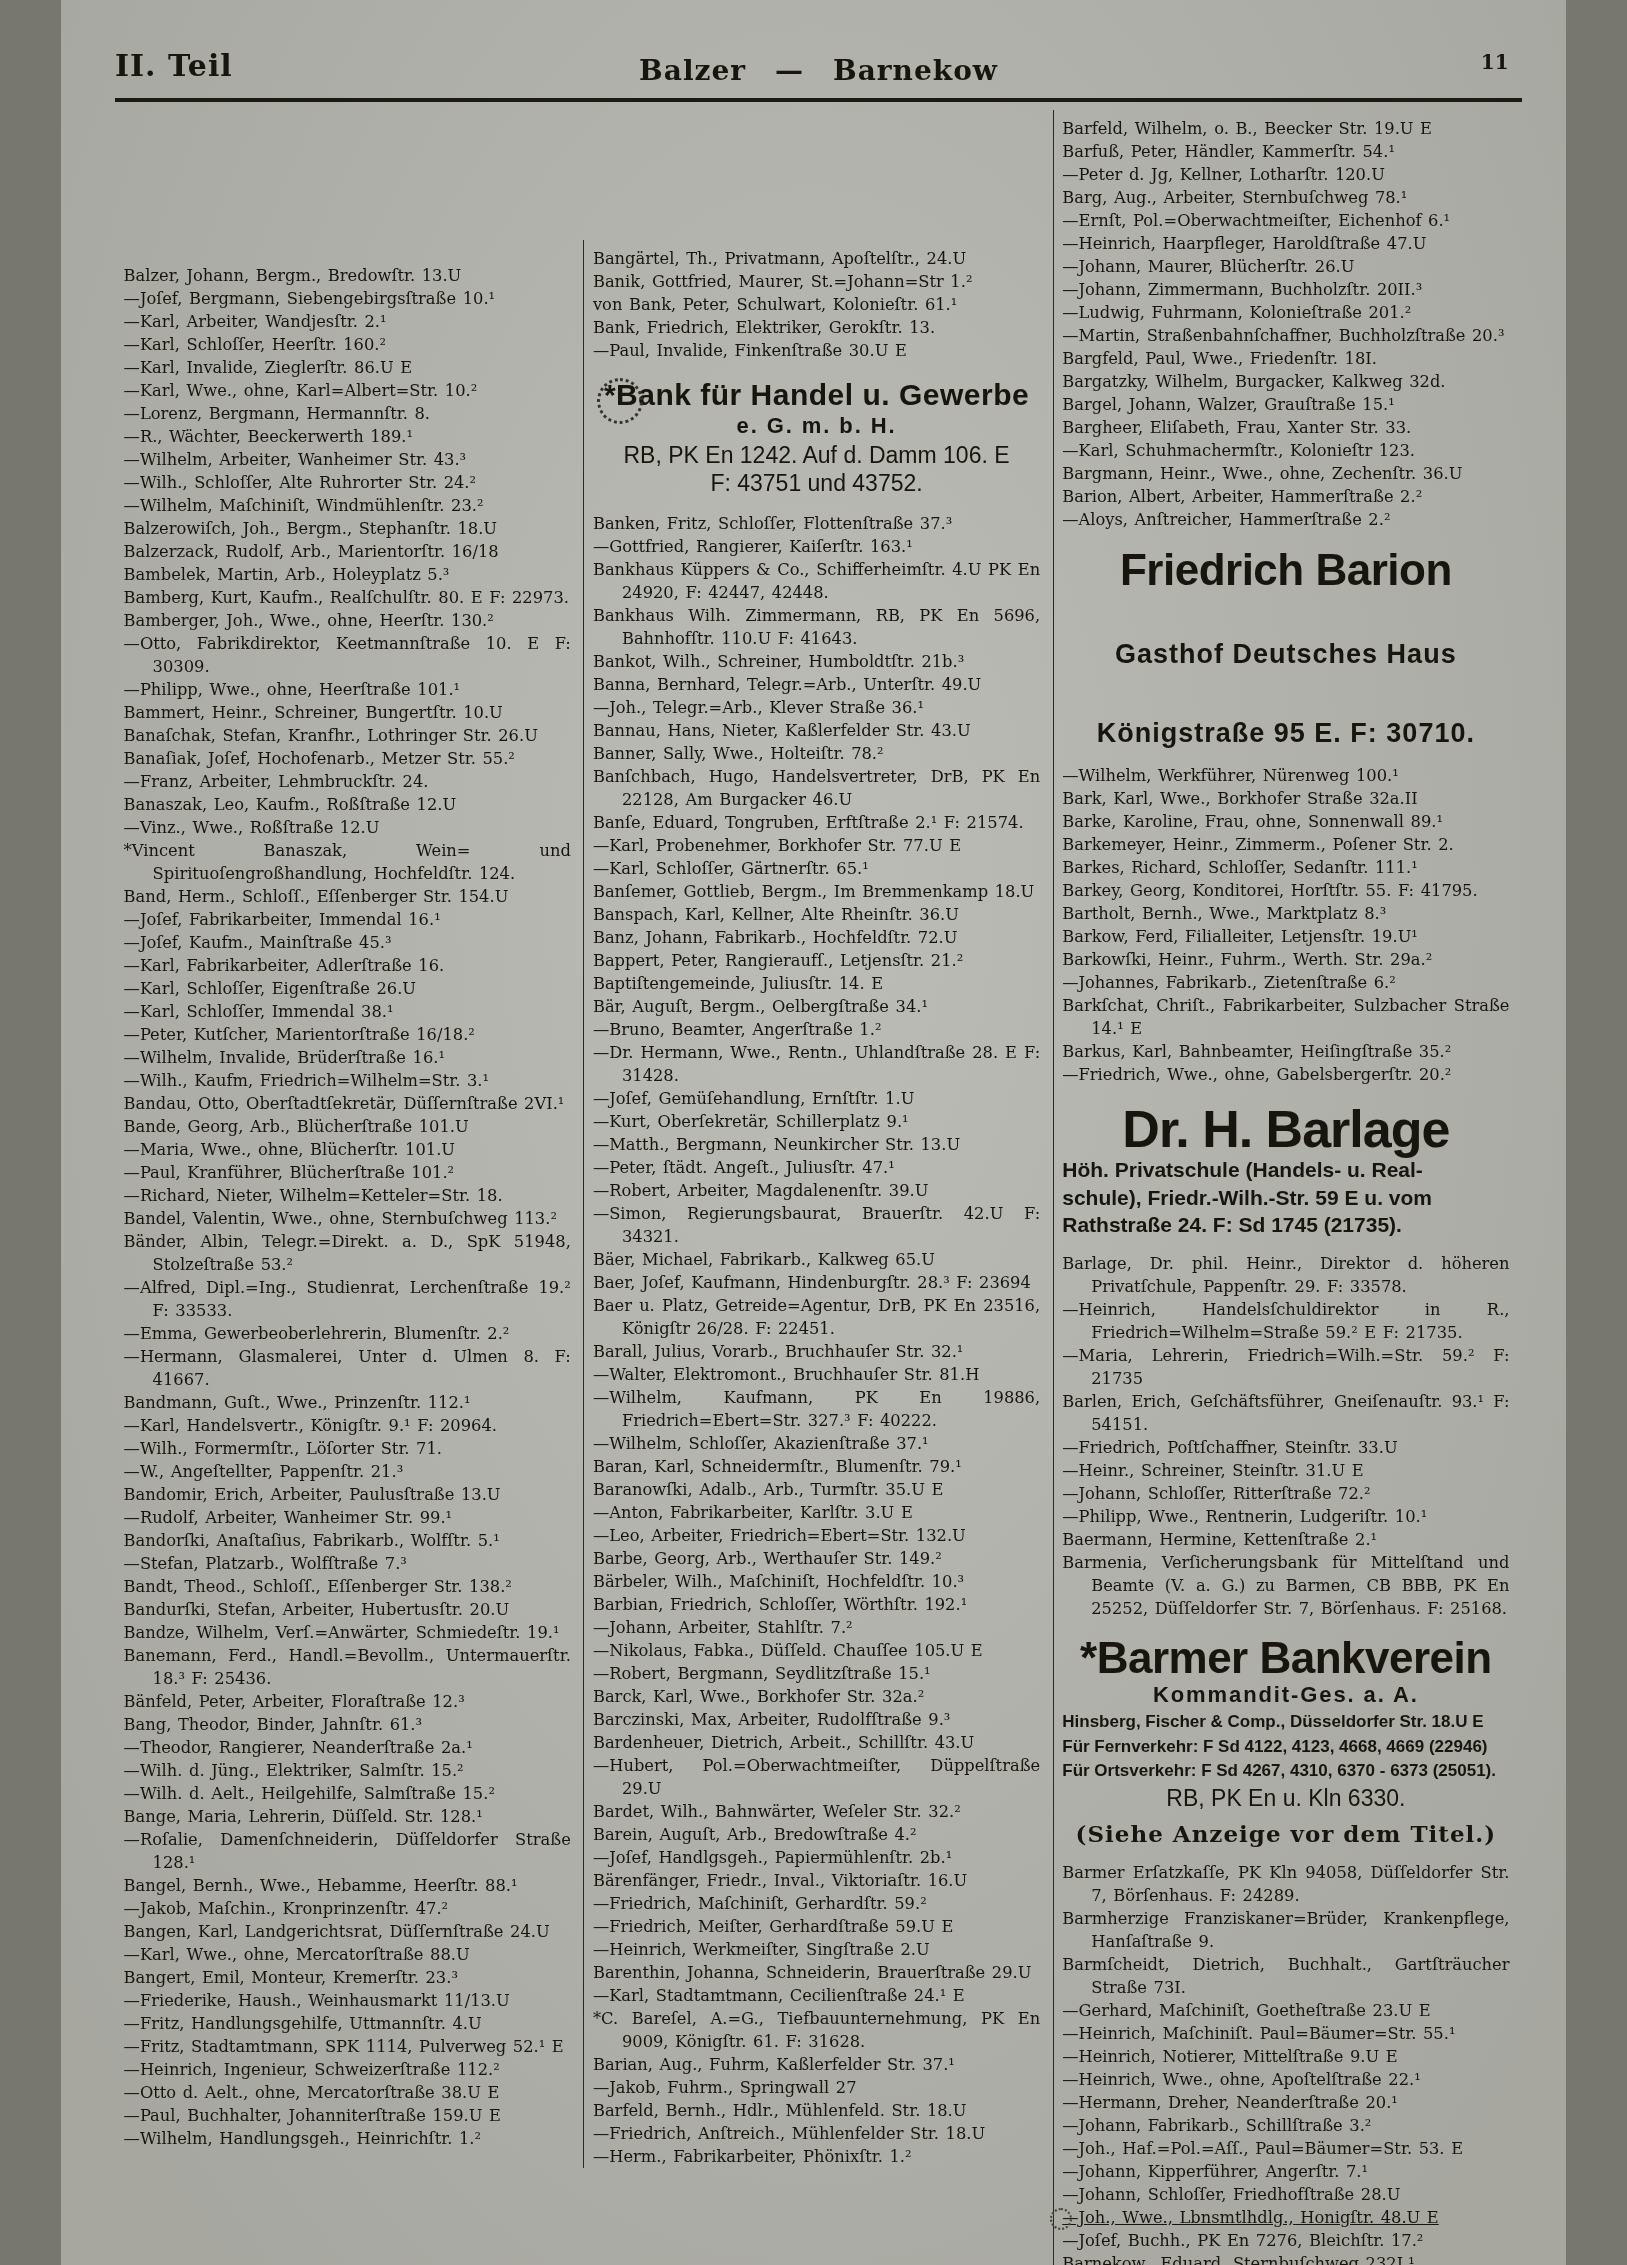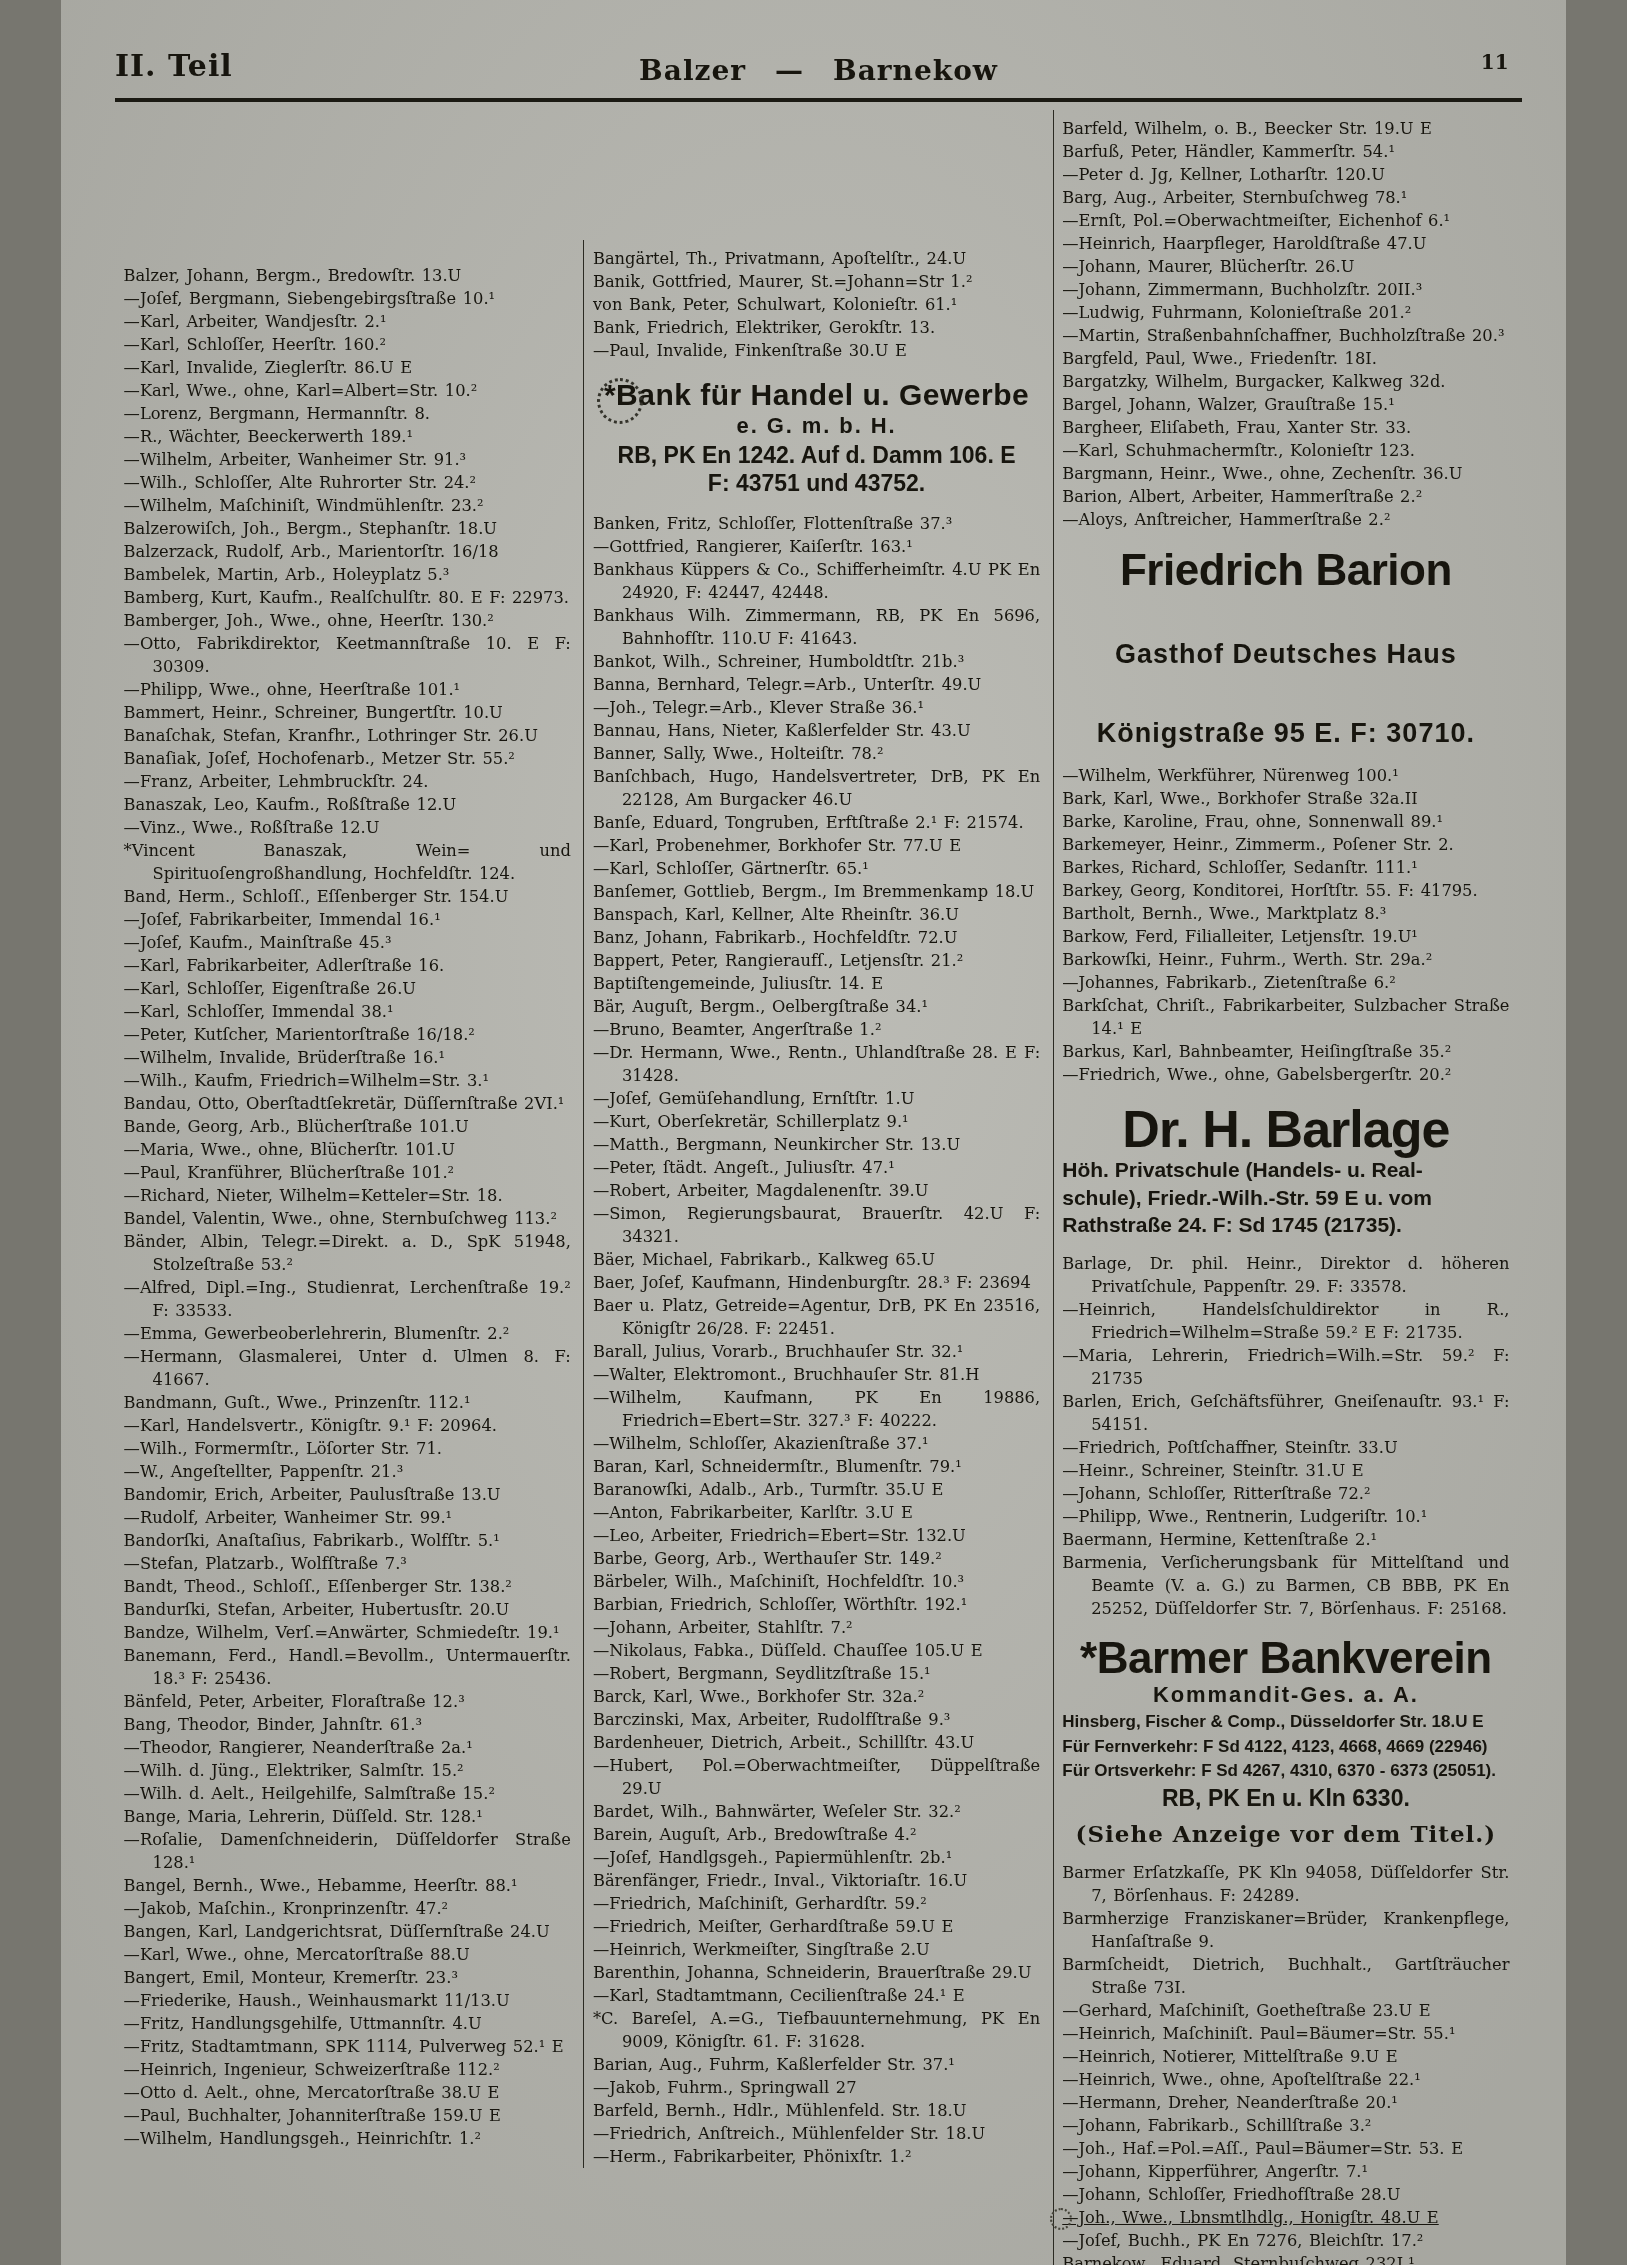--- a/index.html
+++ b/index.html
@@ -38,21 +38,21 @@
   .ad-h1{font-family:"Liberation Sans",sans-serif;font-weight:bold;font-size:30px;
     letter-spacing:0.5px;white-space:nowrap;line-height:1.15;}
   .ad-h1-lg{font-family:"Liberation Sans",sans-serif;font-weight:bold;font-size:44px;
     letter-spacing:-0.5px;white-space:nowrap;line-height:1.05;}
   .ad-h1-xl{font-family:"Liberation Sans",sans-serif;font-weight:bold;font-size:52px;
     letter-spacing:-1px;white-space:nowrap;line-height:1.05;}
   .ad-sub{font-family:"Liberation Sans",sans-serif;font-weight:bold;font-size:22px;
     letter-spacing:1.9px;line-height:1.3;}
   .ad-sub-lg{font-family:"Liberation Sans",sans-serif;font-weight:bold;font-size:27px;
     letter-spacing:1px;line-height:1.3;margin-top:44px;}
-  .ad-strong{font-family:"Liberation Sans",sans-serif;font-weight:bold;font-size:23px;
+  .ad-strong{font-family:"Liberation Sans",sans-serif;font-weight:normal;font-size:23px;
     line-height:1.25;}
   .ad-strong-left{font-family:"Liberation Sans",sans-serif;font-weight:bold;font-size:21px;
     line-height:1.3;text-align:left;}
   .ad-strong-sm{font-family:"Liberation Sans",sans-serif;font-weight:bold;font-size:17px;
     line-height:1.45;text-align:left;}
   .ad-fraktur{font-family:"DejaVu Serif",serif;font-weight:bold;font-size:23px;
     margin-top:7.7px;letter-spacing:1px;}
 </style>
 </head>
 <body>
@@ -67,21 +67,21 @@
   <main class="cols">
     <section class="col">
         <p class="entry">Balzer, Johann, Bergm., Bredowſtr. 13.U</p>
         <p class="entry">—Joſef, Bergmann, Siebengebirgsſtraße 10.¹</p>
         <p class="entry">—Karl, Arbeiter, Wandjesſtr. 2.¹</p>
         <p class="entry">—Karl, Schloſſer, Heerſtr. 160.²</p>
         <p class="entry">—Karl, Invalide, Zieglerſtr. 86.U E</p>
         <p class="entry">—Karl, Wwe., ohne, Karl=Albert=Str. 10.²</p>
         <p class="entry">—Lorenz, Bergmann, Hermannſtr. 8.</p>
         <p class="entry">—R., Wächter, Beeckerwerth 189.¹</p>
-        <p class="entry">—Wilhelm, Arbeiter, Wanheimer Str. 91.³</p>
+        <p class="entry">—Wilhelm, Arbeiter, Wanheimer Str. 43.³</p>
         <p class="entry">—Wilh., Schloſſer, Alte Ruhrorter Str. 24.²</p>
         <p class="entry">—Wilhelm, Maſchiniſt, Windmühlenſtr. 23.²</p>
         <p class="entry">Balzerowiſch, Joh., Bergm., Stephanſtr. 18.U</p>
         <p class="entry">Balzerzack, Rudolf, Arb., Marientorſtr. 16/18</p>
         <p class="entry">Bambelek, Martin, Arb., Holeyplatz 5.³</p>
         <p class="entry">Bamberg, Kurt, Kaufm., Realſchulſtr. 80. E F: 22973.</p>
         <p class="entry">Bamberger, Joh., Wwe., ohne, Heerſtr. 130.²</p>
         <p class="entry">—Otto, Fabrikdirektor, Keetmannſtraße 10. E F: 30309.</p>
         <p class="entry">—Philipp, Wwe., ohne, Heerſtraße 101.¹</p>
         <p class="entry">Bammert, Heinr., Schreiner, Bungertſtr. 10.U</p>

